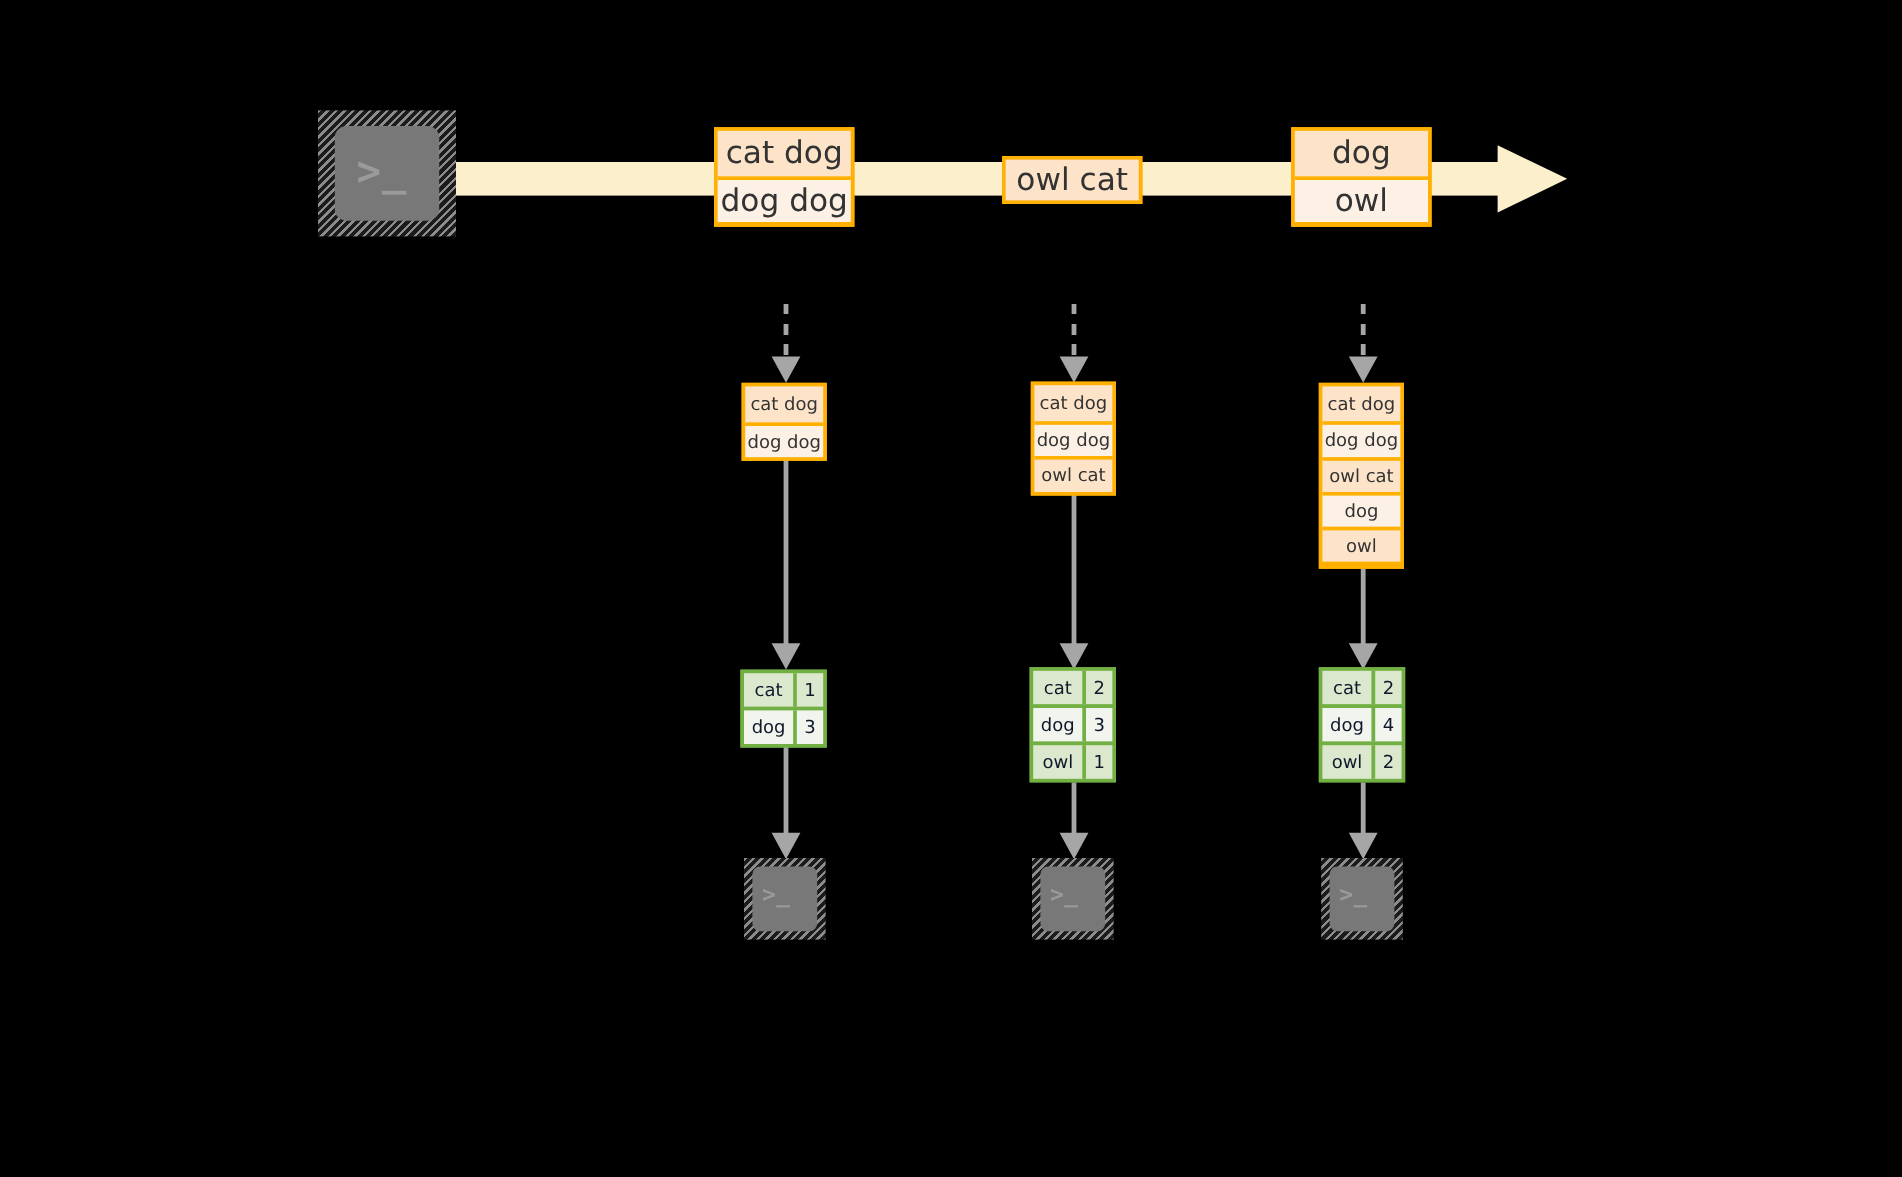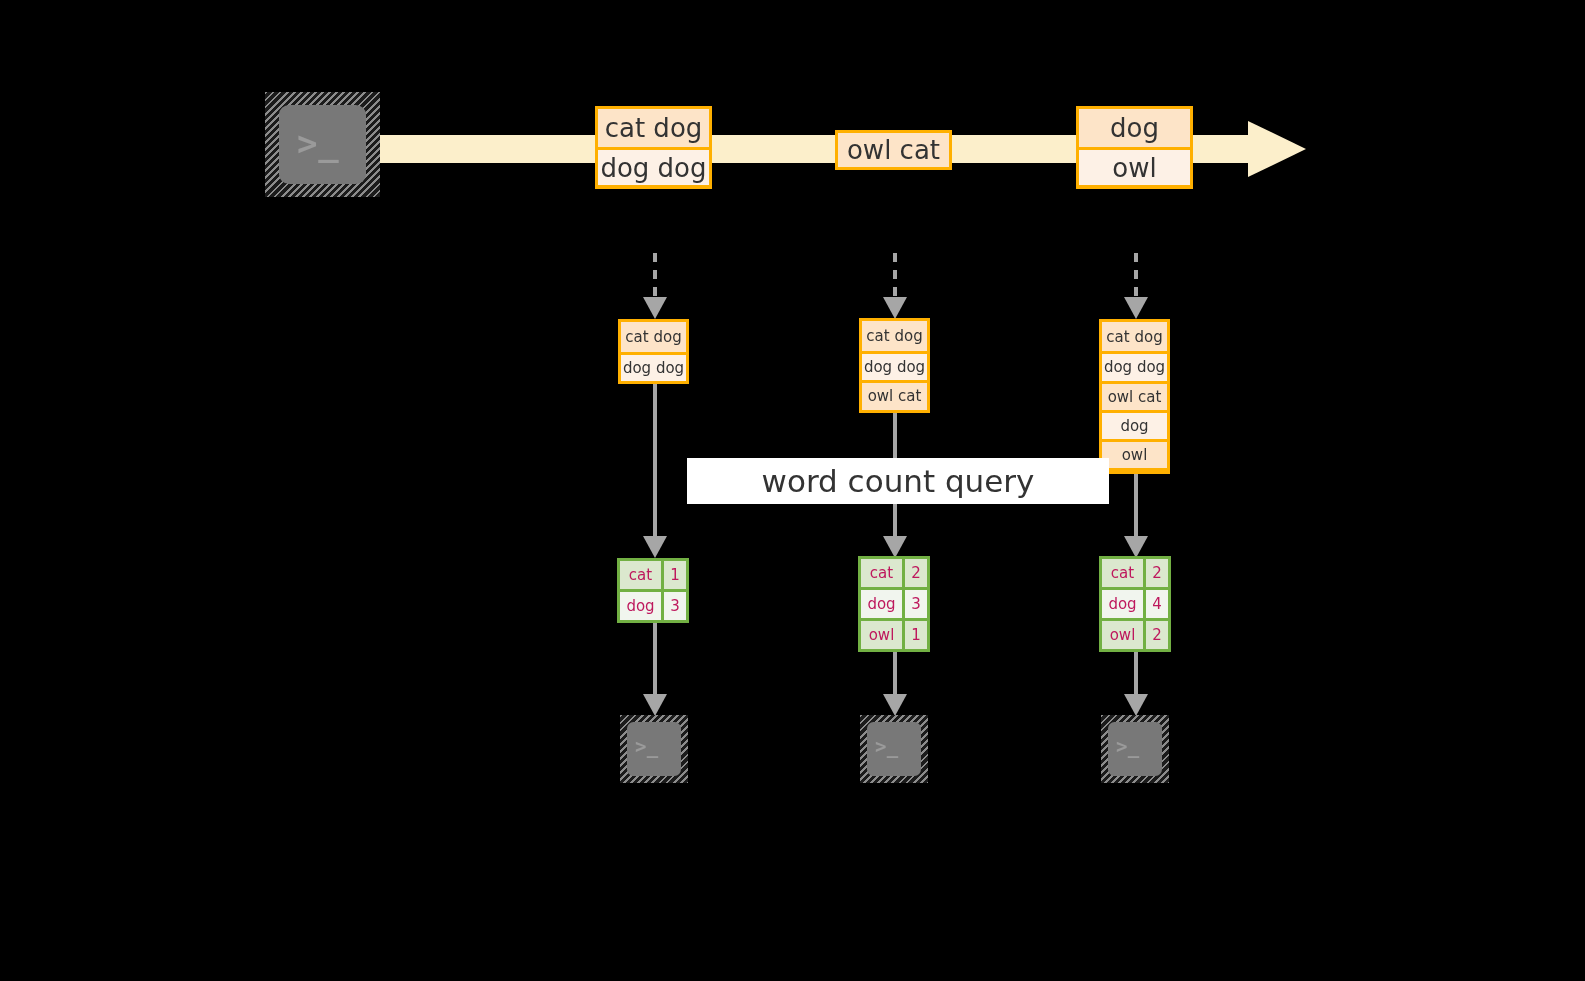--- a/index.html
+++ b/index.html
@@ -104,21 +104,21 @@
     display: flex;
     flex: 1 1 auto;
     min-height: 0;
   }
   .greenrow + .greenrow { border-top: 3px solid #72B043; }
   .gcell {
     box-sizing: border-box;
     display: flex;
     align-items: center;
     justify-content: center;
-    color: #be185d;
+    color: #0f172a;
     white-space: nowrap;
   }
   .gcell.key { flex: 0 0 41px; }
   .gcell.val { flex: 1 1 auto; border-left: 3px solid #72B043; }
   .greenrow.shade-a .gcell { background: #DBE8CE; }
   .greenrow.shade-b .gcell { background: #F1F5EE; }
 
   
   .conn {
     position: absolute;
@@ -318,17 +318,14 @@
     <div class="term-hatch"></div>
     <div class="term-body" style="left:7px; top:7px; right:7px; bottom:7px;"></div>
     <div class="term-glyph" style="left:15px; top:22px; font-size:19px;">&gt;_</div>
   </div>
   <div class="term" id="sink-term-3" style="left:1101px; top:715px; width:68px; height:68px;">
     <div class="term-hatch"></div>
     <div class="term-body" style="left:7px; top:7px; right:7px; bottom:7px;"></div>
     <div class="term-glyph" style="left:15px; top:22px; font-size:19px;">&gt;_</div>
   </div>
 
-  <div class="query-label">
-    <span style="font-size:31px;">word count query</span>
-  </div>
 
 </div>
 
 </body></html>

